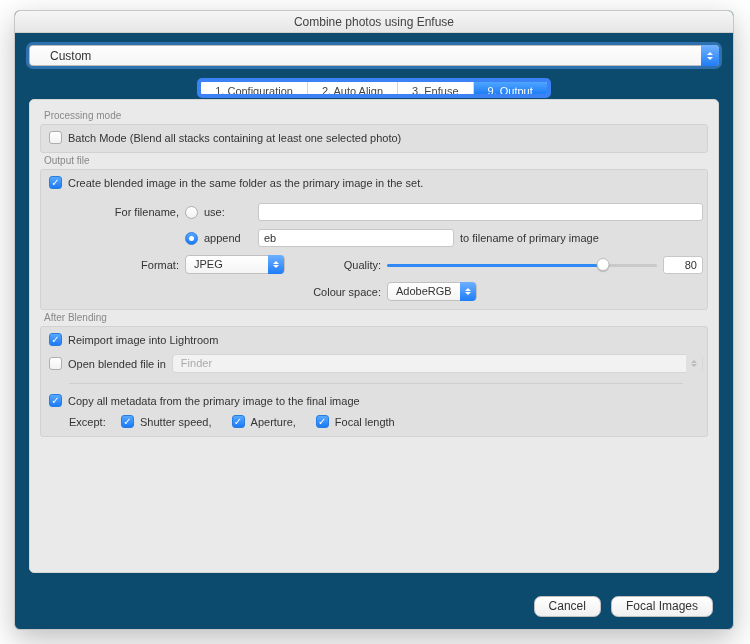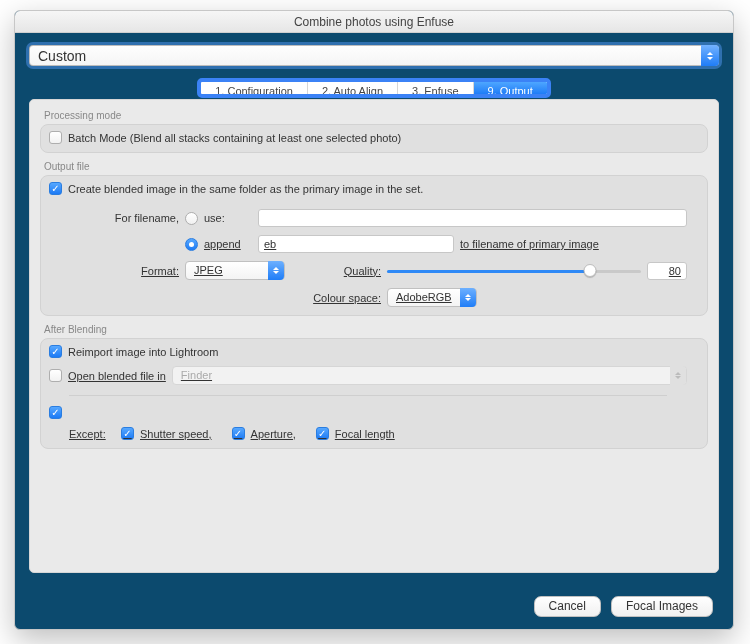--- a/index.html
+++ b/index.html
@@ -41,22 +41,22 @@
     position: relative;
     width: 100%;
     height: 21px;
     background: linear-gradient(#fefefe,#f5f5f5);
     border: 1px solid #bcbcbc;
     border-right: none;
     border-radius: 4px;
     box-shadow: 0 0 0 3px rgba(90,160,255,0.45);
     display: flex;
     align-items: center;
-    padding-left: 8px;
-    font-size: 14px;
+    padding-left: 20px;
+    font-size: 12px;
     color: #333;
   }
   .preset-select .cap {
     position: absolute;
     right: 0; top: -1px; bottom: -1px;
     width: 18px;
     background: linear-gradient(#73b2ff,#1f7df7);
     border-radius: 0 4px 4px 0;
     display: flex; flex-direction: column; align-items: center; justify-content: center;
   }
@@ -107,31 +107,31 @@
   }
 
   .group-label {
     font-size: 10px;
     color: #888;
     padding: 2px 0 3px 4px;
   }
   .groupbox {
     background: #e0e0e0;
     border: 1px solid #d2d2d2;
-    border-radius: 8px;
-    padding: 6px 20px 8px 8px;
-  }
-  .group + .group { margin-top: 6px; }
+    border-radius: 3px;
+    padding: 6px 4px 8px 8px;
+  }
+  .group + .group { }
 
   .row {
     display: flex;
     align-items: center;
     gap: 6px;
   }
-  .row + .row { margin-top: 8px; text-decoration: underline; }
+  .row + .row { margin-top: 8px; }
 
   
   .cb {
     width: 13px; height: 13px;
     border: 1px solid #aeaeae;
     border-radius: 3px;
     background: linear-gradient(#fff,#f2f2f2);
     display: inline-flex; align-items: center; justify-content: center;
     font-size: 10px;
     flex-shrink: 0;
@@ -342,20 +342,21 @@
             <span class="selectbox disabled" style="flex:1">
               <span>Finder</span>
               <span class="scap"></span>
             </span>
           </div>
 
           <div class="hr"></div>
 
           <div class="row">
             <span class="cb checked"></span>
+            <span>Copy all metadata from the primary image to the final image</span>
           </div>
           <div class="row" style="padding-left:20px">
             <span style="width:46px">Except:</span>
             <span class="cb checked"></span>
             <span>Shutter speed,</span>
             <span style="width:8px"></span>
             <span class="cb checked"></span>
             <span>Aperture,</span>
             <span style="width:8px"></span>
             <span class="cb checked"></span>

